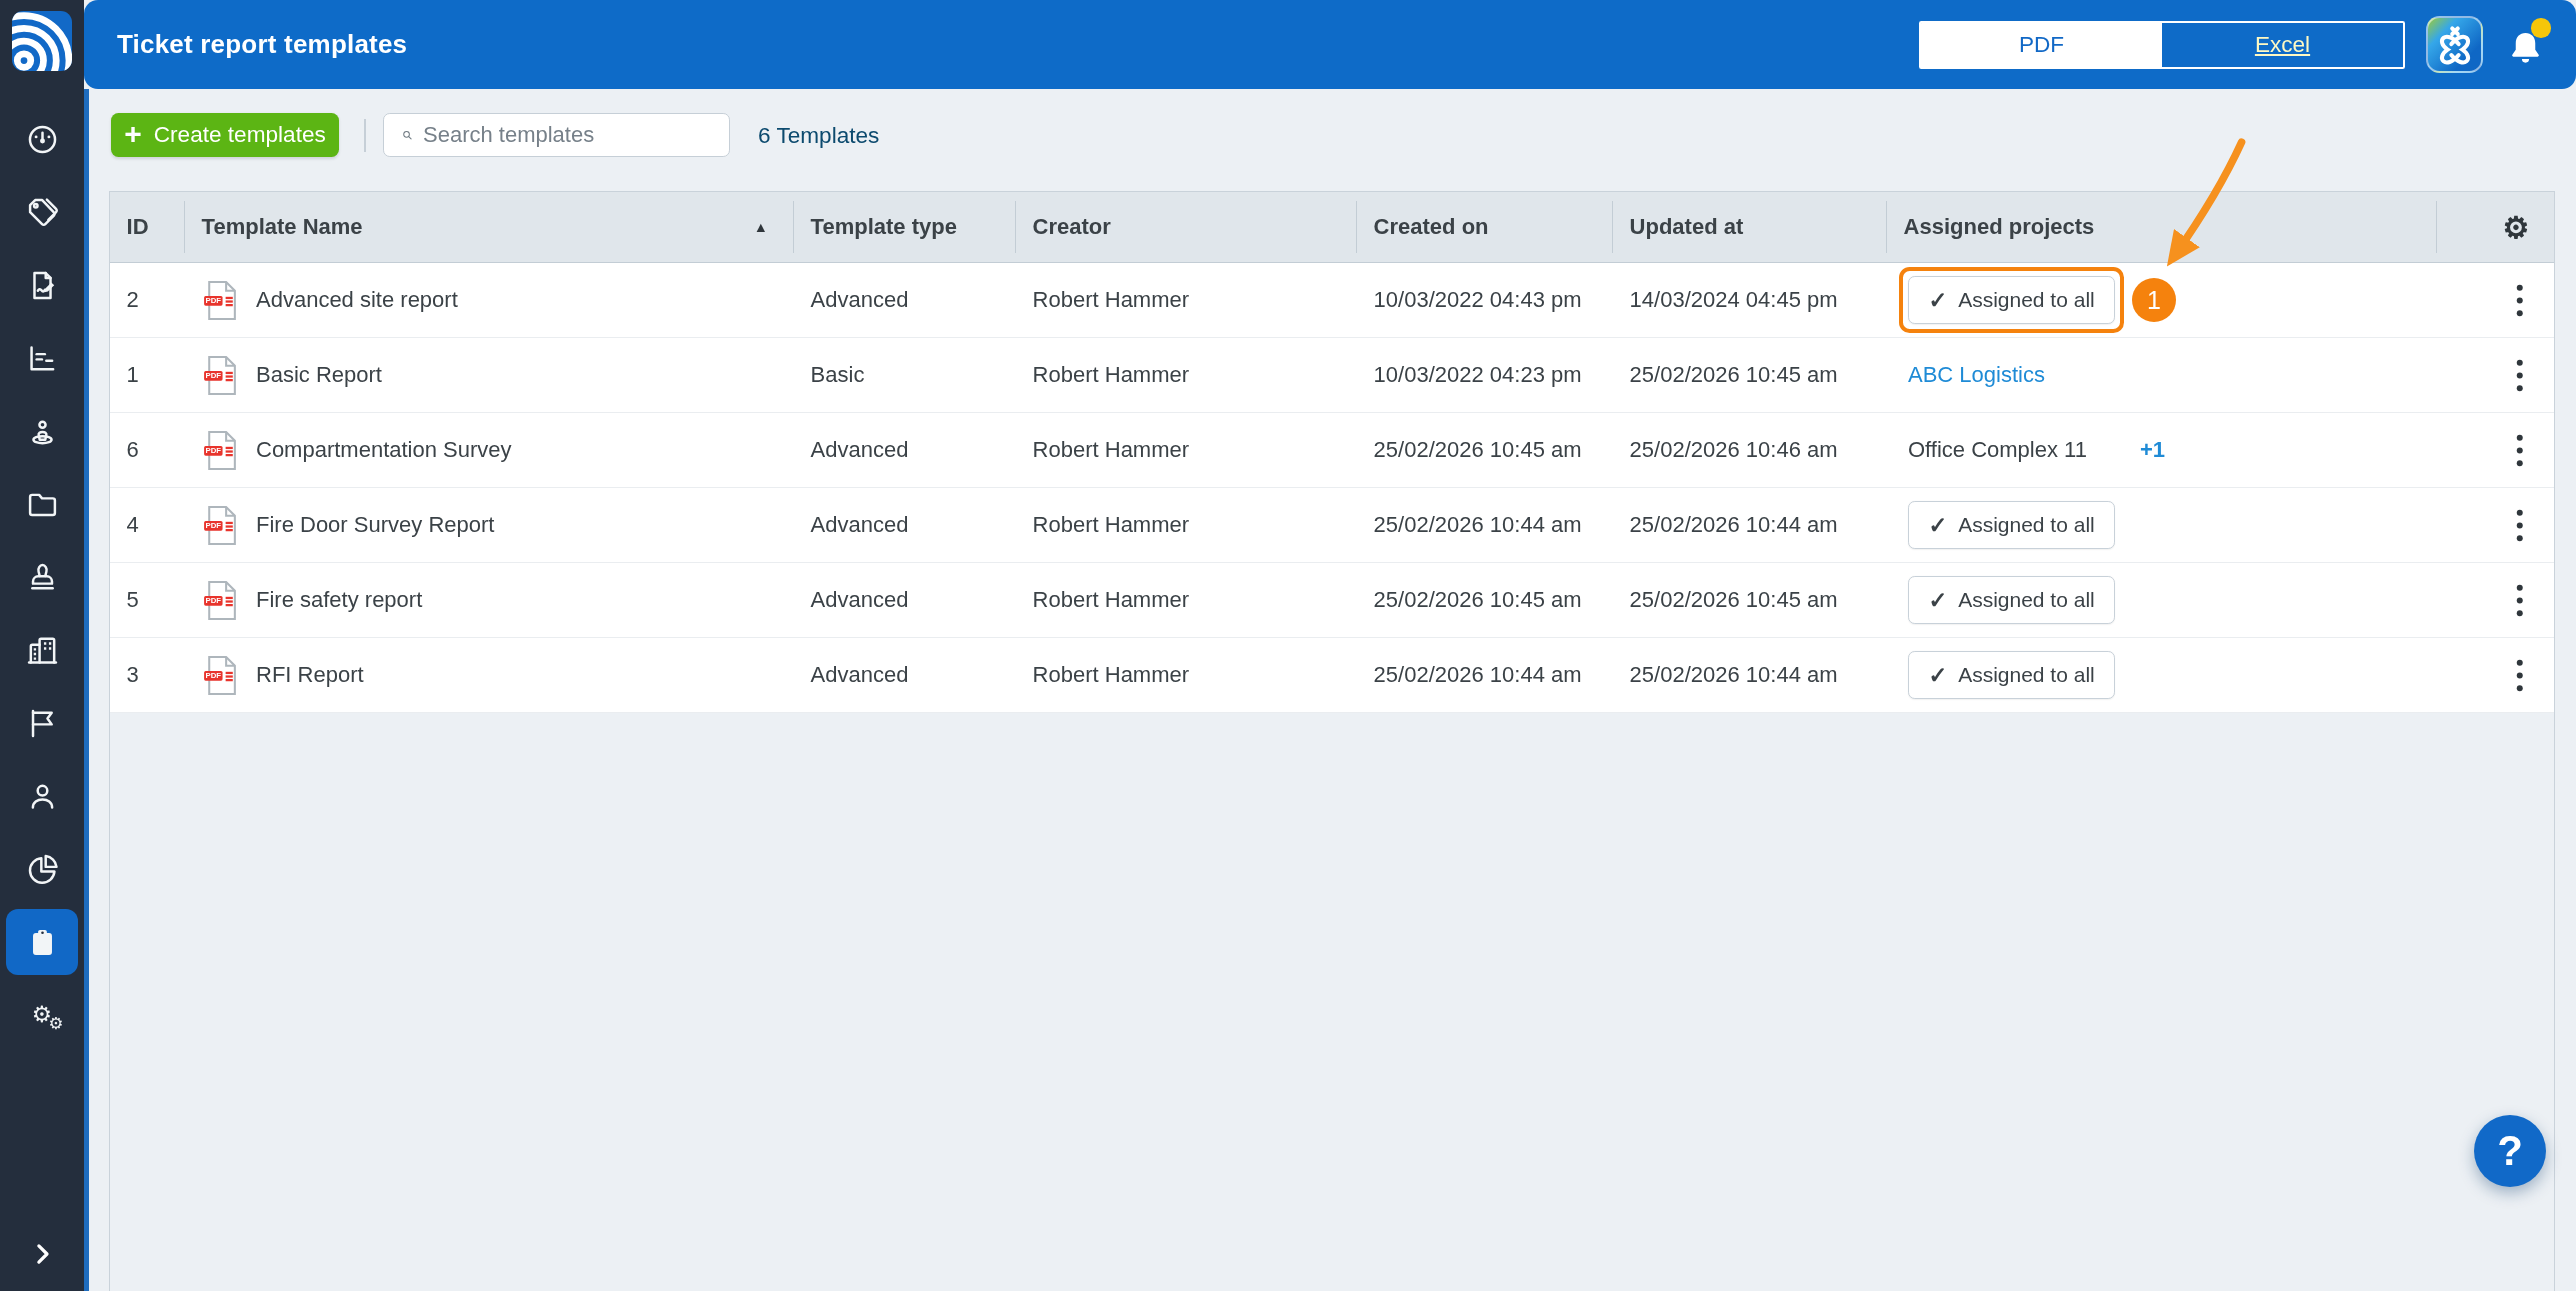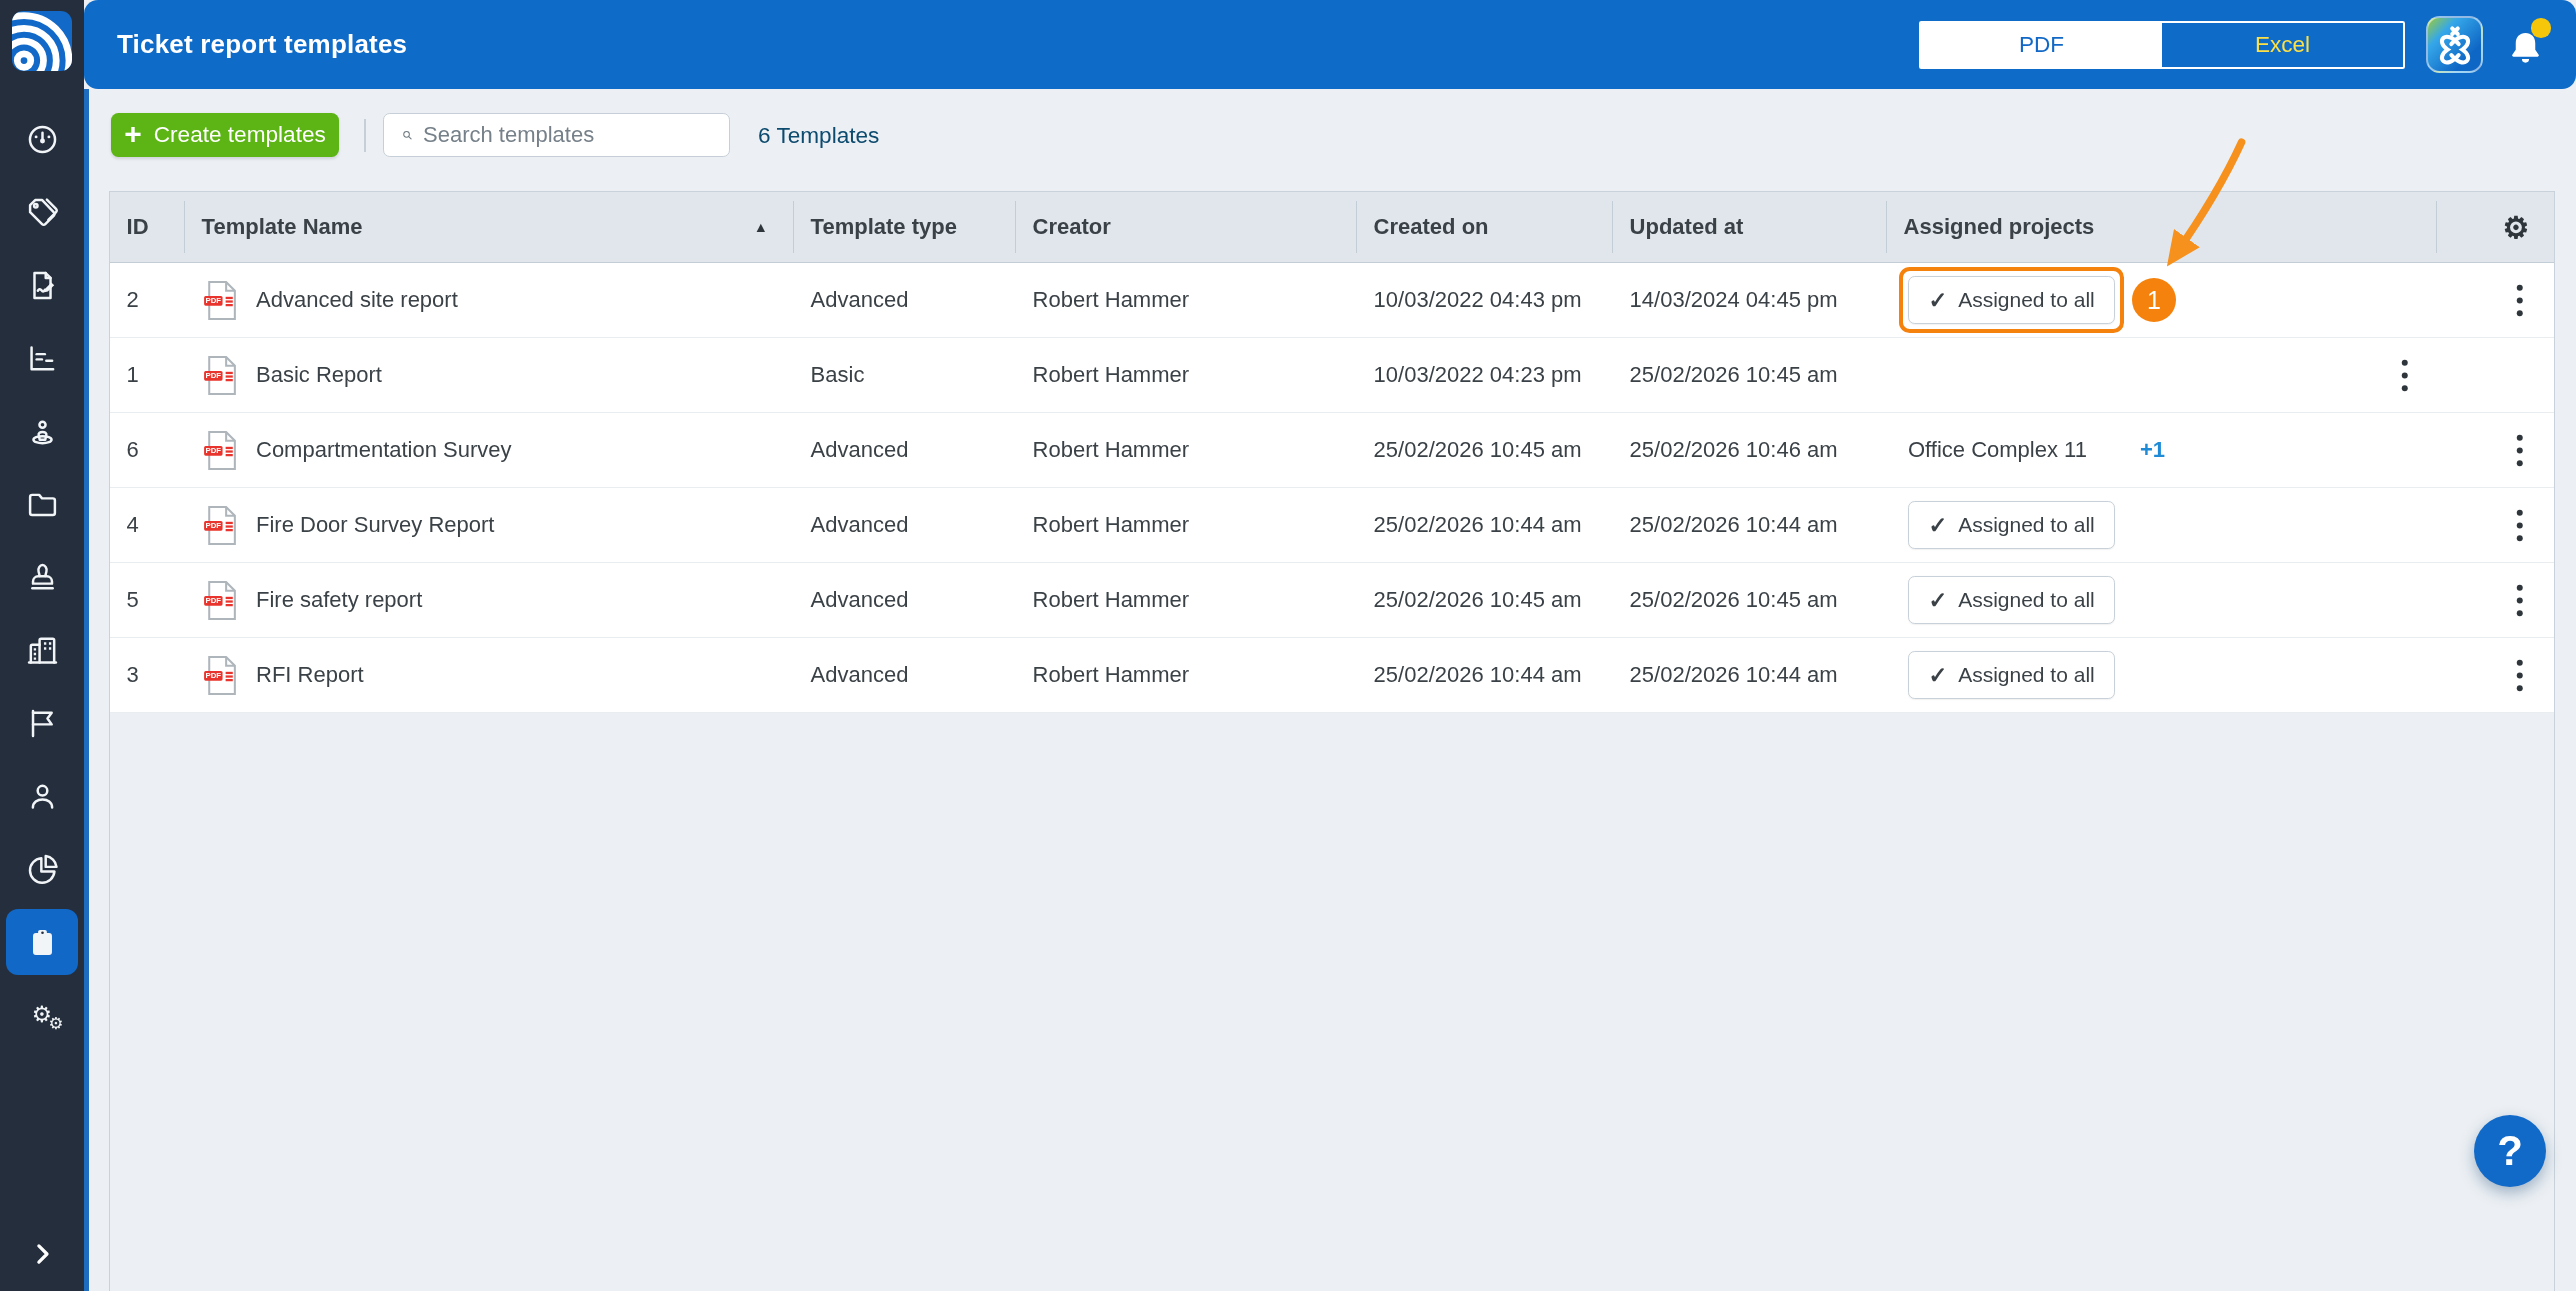--- a/index.html
+++ b/index.html
@@ -51,21 +51,21 @@
   .topbar-right { margin-left:auto; margin-right:27px; display:flex; align-items:center; gap:21px; }
   .seg-toggle {
     display:flex; width:486px; height:48px; border:2.3px solid #FFFFFF; border-radius:2.3px;
     overflow:hidden;
   }
   .seg-opt {
     flex:1; display:flex; align-items:center; justify-content:center;
     font-size:22.6px; cursor:pointer; user-select:none;
   }
   .seg-opt.selected { background:#FFFFFF; color:#1168C6; }
-  .seg-opt.unselected { background:transparent; color:#fde047; }
+  .seg-opt.unselected { background:transparent; color:#fef9c3;text-decoration:underline; }
   .app-tile {
     width:57px; height:57px; border-radius:13.6px; cursor:pointer;
     border:2.3px solid rgba(255,255,255,.55);
     background:linear-gradient(135deg,#9ACB3C 0%, #35A7E9 28%, #0F67C5 75%);
     display:flex; align-items:center; justify-content:center;
   }
   .app-tile svg { width:44px; height:44px; stroke:#FFFFFF; stroke-width:4.4; fill:none; stroke-linecap:round; }
   .bell-wrap { position:relative; width:45px; height:53px; cursor:pointer; }
   .bell-wrap svg { position:absolute; left:1.5px; top:10.6px; width:39px; height:39px; fill:#FFFFFF; }
   .bell-dot {
@@ -377,20 +377,23 @@
         <line x1="22" y1="17.5" x2="29" y2="17.5" stroke="#E8342C" stroke-width="2.2"></line>
         <line x1="22" y1="21" x2="29" y2="21" stroke="#E8342C" stroke-width="2.2"></line>
         <line x1="22" y1="24.5" x2="29" y2="24.5" stroke="#E8342C" stroke-width="2.2"></line>
       </svg>
       <span>Basic Report</span>
     </div>
     <div class="td">Basic</div>
     <div class="td">Robert Hammer</div>
     <div class="td">10/03/2022 04:23 pm</div>
     <div class="td">25/02/2026 10:45 am</div>
+    <div class="td td-assigned">
+          <a class="proj-link">ABC Logistics</a>
+        </div>
     <div class="td td-actions">
       <span class="kebab">
         <svg viewBox="0 0 10 46">
               <circle cx="5" cy="6" r="4"></circle>
               <circle cx="5" cy="23" r="4"></circle>
               <circle cx="5" cy="40" r="4"></circle>
             </svg>
       </span>
     </div>
   </div>

